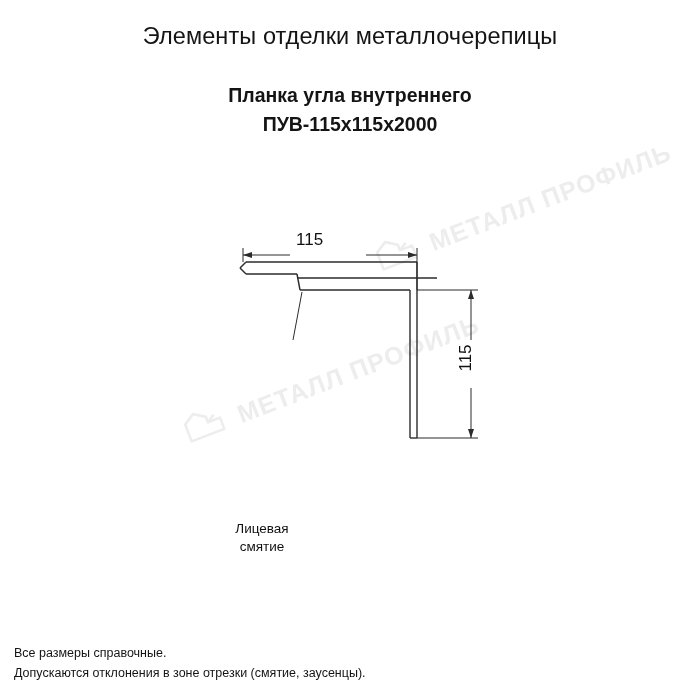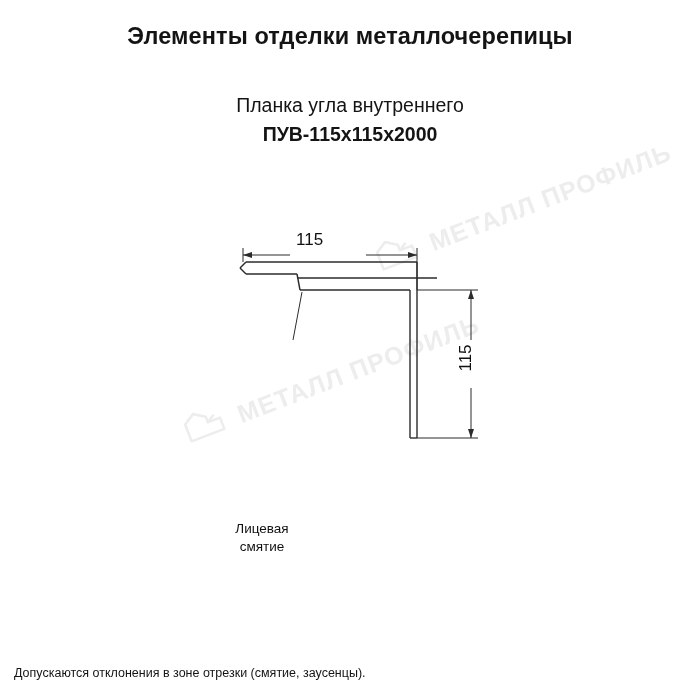--- a/index.html
+++ b/index.html
@@ -24,29 +24,29 @@
   
   .title-block {
     position: absolute;
     top: 22px;
     left: 0;
     width: 700px;
     text-align: center;
   }
   .main-title {
     font-size: 23.5px;
-    font-weight: bold;
+    font-weight: normal;
     letter-spacing: 0.1px;
     line-height: 1.2;
     color: #141414;
   }
   .sub-title {
-    margin-top: 42px;
+    margin-top: 32px;
     font-size: 19.5px;
-    font-weight: normal;
+    font-weight: bold;
     line-height: 1.35;
     color: #141414;
   }
   .sub-title-2 {
     margin-top: 2px;
     font-size: 19.5px;
     font-weight: bold;
     line-height: 1.35;
     color: #141414;
   }
@@ -197,16 +197,17 @@
     <div class="callout-label">
       <div>Лицевая</div>
       <div>смятие</div>
     </div>
   </div>
 
   <div class="dim-115-top">115</div>
   <div class="dim-115-right">115</div>
 
   <div class="footer">
+    <div>Все размеры справочные.</div>
     <div>Допускаются отклонения в зоне отрезки (смятие, заусенцы).</div>
   </div>
 
 </div>
 
 </body></html>

